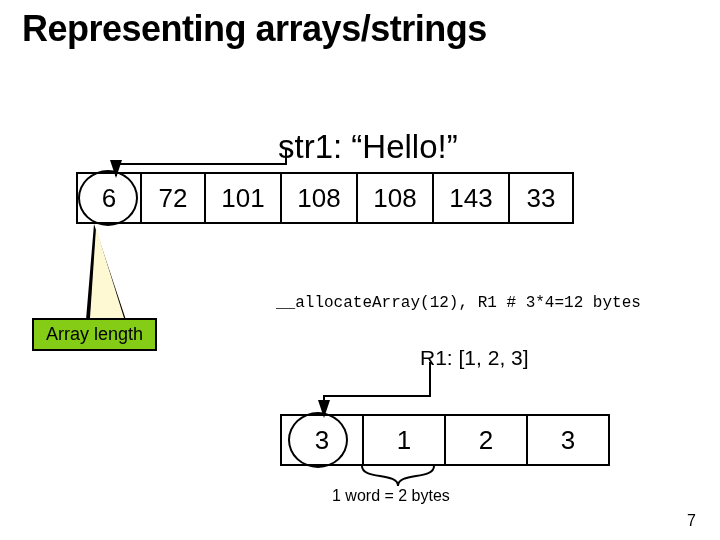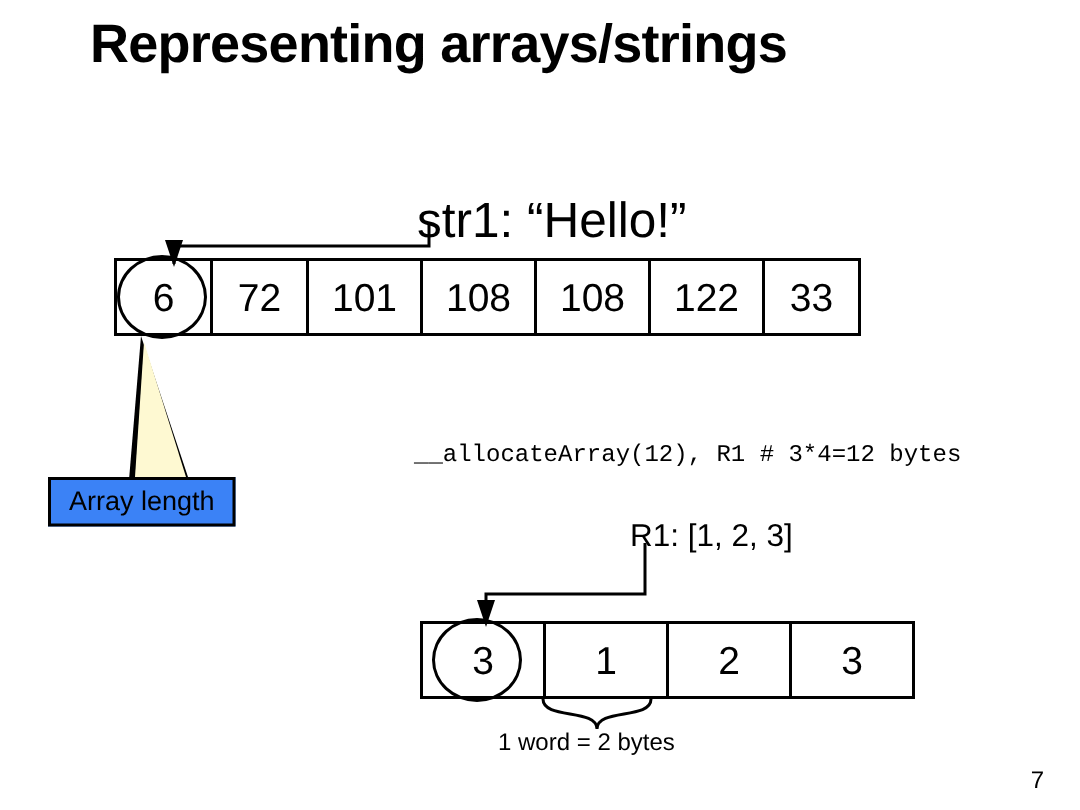--- a/index.html
+++ b/index.html
@@ -12,21 +12,20 @@
     position: relative;
   }
   .slide-title {
     position: absolute;
     top: 8px;
     left: 22px;
     font-size: 36px;
     font-weight: bold;
     color: #000;
     letter-spacing: -0.5px;
-    margin-left: 38px;
   }
   
   .str-caption {
     position: absolute;
     top: 128px;
     left: 278px;
     font-size: 33px;
     font-family: Verdana, Arial, sans-serif;
   }
   .tbl {
@@ -68,21 +67,21 @@
   .tri.inner {
     top: 228px; left: 90px;
     border-left: 6px solid transparent;
     border-right: 28px solid transparent;
     border-bottom: 90px solid #fef9d2;
   }
   .callout-box {
     position: absolute;
     top: 318px; left: 32px;
     border: 2px solid #000;
-    background: #3b82f6;
+    background: #84cc16;
     padding: 4px 12px;
     font-size: 18px;
   }
 
   
   svg.arrows {
     position: absolute;
     top: 0; left: 0;
     width: 720px; height: 540px;
     pointer-events: none;
@@ -126,21 +125,21 @@
 <div class="str-caption">str1: “Hello!”</div>
 
 <table class="tbl str">
   <tbody>
       <tr>
     <td class="narrow">6</td>
     <td class="narrow">72</td>
     <td>101</td>
     <td>108</td>
     <td>108</td>
-    <td>122</td>
+    <td>143</td>
     <td class="narrow">33</td>
   </tr>
 </tbody>
   </table>
 <div class="circ str"></div>
 
 <div class="tri outer"></div>
 <div class="tri inner"></div>
 <div class="callout-box">Array length</div>
 

